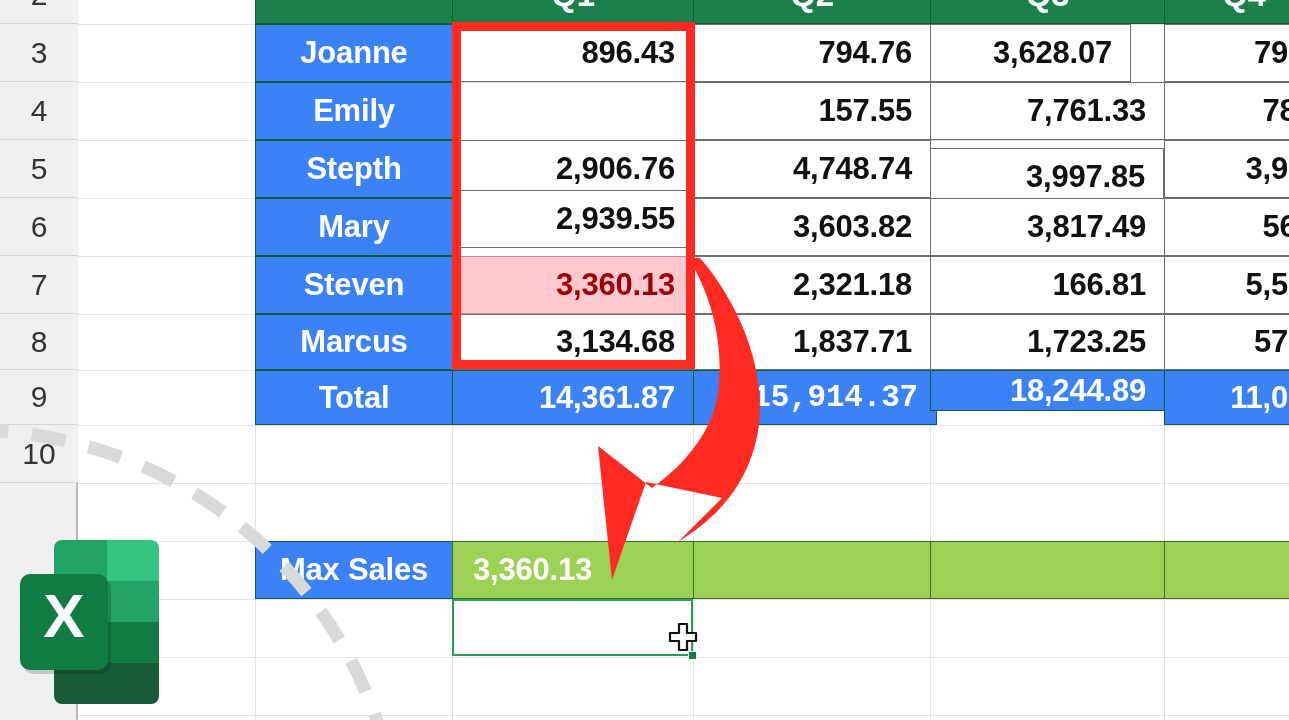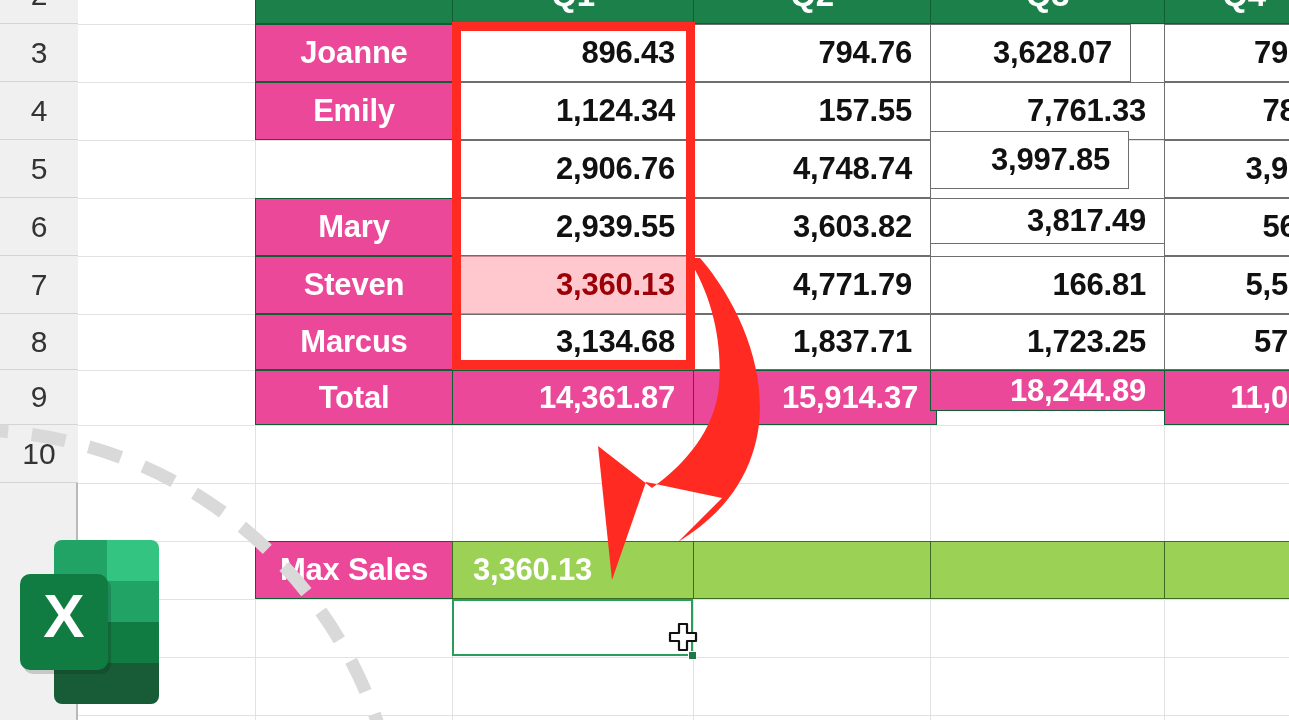--- a/index.html
+++ b/index.html
@@ -35,21 +35,21 @@
   .cell{
     position:absolute;box-sizing:border-box;
     display:flex;align-items:center;
     font-size:31px;font-weight:bold;
     letter-spacing:-0.2px;
     white-space:nowrap;
   }
   .cell.num{justify-content:flex-end;padding-right:18px;color:#111;}
   .cell.name{justify-content:center;color:#ffffff;}
   .cell.white{background:#ffffff;border:1px solid #6e6e6e;}
-  .cell.green{background:#ec4899;border:1px solid #0f5e34;color:#ffffff;}
+  .cell.green{background:#3b82f6;border:1px solid #0f5e34;color:#ffffff;}
   .cell.bad{background:#FFC7CE;border:1px solid #c98a90;color:#9C0006;}
   .cell.hdr{background:#1B8049;border:1px solid #0f5e34;color:#ffffff;
             justify-content:center;font-size:33px;}
   .cell.lightgreen{background:#9BD155;border:1px solid #3c6b22;color:#ffffff;}
 
   
   #red-box{
     position:absolute;border:9px solid #FF2A22;
     box-sizing:border-box;pointer-events:none;
   }
@@ -118,51 +118,51 @@
   <div class="cell hdr" style="left:930px;top:-34px;width:235px;height:58px;">Q3</div>
   <div class="cell hdr" style="left:1164px;top:-34px;width:160px;height:58px;">Q4</div>
 
   <div class="cell name green" style="left:255px;top:24px;width:198px;height:58px;">Joanne</div>
   <div class="cell num white" style="left:452px;top:24px;width:242px;height:58px;">896.43</div>
   <div class="cell num white" style="left:693px;top:24px;width:238px;height:58px;">794.76</div>
   <div class="cell num white" style="left:930px;top:24px;width:201px;height:58px;">3,628.07</div>
   <div class="cell num white" style="left:1164px;top:24px;width:160px;height:58px;">797</div>
 
   <div class="cell name green" style="left:255px;top:82px;width:198px;height:58px;">Emily</div>
-  <div class="cell num white" style="left:452px;top:82px;width:242px;height:58px;">1,124.34</div>
   <div class="cell num white" style="left:693px;top:82px;width:238px;height:58px;">157.55</div>
   <div class="cell num white" style="left:930px;top:82px;width:235px;height:58px;">7,761.33</div>
   <div class="cell num white" style="left:1164px;top:82px;width:160px;height:58px;">78.</div>
 
+  <div class="cell name green" style="left:255px;top:140px;width:198px;height:58px;">Stepth</div>
   <div class="cell num white" style="left:452px;top:140px;width:242px;height:58px;">2,906.76</div>
   <div class="cell num white" style="left:693px;top:140px;width:238px;height:58px;">4,748.74</div>
-  <div class="cell num white" style="left:930px;top:131px;width:199px;height:58px;">3,997.85</div>
+  <div class="cell num white" style="left:930px;top:148px;width:234px;height:58px;">3,997.85</div>
   <div class="cell num white" style="left:1164px;top:140px;width:160px;height:58px;">3,99</div>
 
   <div class="cell name green" style="left:255px;top:198px;width:198px;height:58px;">Mary</div>
-  <div class="cell num white" style="left:452px;top:198px;width:242px;height:58px;">2,939.55</div>
+  <div class="cell num white" style="left:452px;top:190px;width:242px;height:58px;">2,939.55</div>
   <div class="cell num white" style="left:693px;top:198px;width:238px;height:58px;">3,603.82</div>
-  <div class="cell num white" style="left:930px;top:198px;width:235px;height:46px;">3,817.49</div>
+  <div class="cell num white" style="left:930px;top:198px;width:235px;height:58px;">3,817.49</div>
   <div class="cell num white" style="left:1164px;top:198px;width:160px;height:58px;">56.</div>
 
   <div class="cell name green" style="left:255px;top:256px;width:198px;height:58px;">Steven</div>
   <div class="cell num bad" style="left:452px;top:256px;width:242px;height:58px;">3,360.13</div>
-  <div class="cell num white" style="left:693px;top:256px;width:238px;height:58px;">4,771.79</div>
+  <div class="cell num white" style="left:693px;top:256px;width:238px;height:58px;">2,321.18</div>
   <div class="cell num white" style="left:930px;top:256px;width:235px;height:58px;">166.81</div>
   <div class="cell num white" style="left:1164px;top:256px;width:160px;height:58px;">5,56</div>
 
   <div class="cell name green" style="left:255px;top:314px;width:198px;height:56px;">Marcus</div>
   <div class="cell num white" style="left:452px;top:314px;width:242px;height:56px;">3,134.68</div>
   <div class="cell num white" style="left:693px;top:314px;width:238px;height:56px;">1,837.71</div>
   <div class="cell num white" style="left:930px;top:314px;width:235px;height:56px;">1,723.25</div>
   <div class="cell num white" style="left:1164px;top:314px;width:160px;height:56px;">578</div>
 
   <div class="cell name green" style="left:255px;top:370px;width:198px;height:55px;">Total</div>
   <div class="cell num green" style="left:452px;top:370px;width:242px;height:55px;">14,361.87</div>
-  <div class="cell num green" style="left:693px;top:370px;width:244px;height:55px;">15,914.37</div>
+  <div class="cell num green" style="left:693px;top:370px;width:244px;height:55px;font-family:Liberation Mono, monospace;">15,914.37</div>
   <div class="cell num green" style="left:930px;top:370px;width:235px;height:41px;">18,244.89</div>
   <div class="cell num green" style="left:1164px;top:370px;width:160px;height:55px;">11,07</div>
 
   <div class="cell name green" style="left:255px;top:541px;width:198px;height:58px;">Max Sales</div>
   <div class="cell lightgreen" style="left:452px;top:541px;width:242px;height:58px;justify-content:flex-start;padding-left:20px;">3,360.13</div>
   <div class="cell lightgreen" style="left:693px;top:541px;width:238px;height:58px;"></div>
   <div class="cell lightgreen" style="left:930px;top:541px;width:235px;height:58px;"></div>
   <div class="cell lightgreen" style="left:1164px;top:541px;width:160px;height:58px;"></div>
 
   <div id="sel-box" style="left:452px;top:599px;width:241px;height:57px;"></div>

